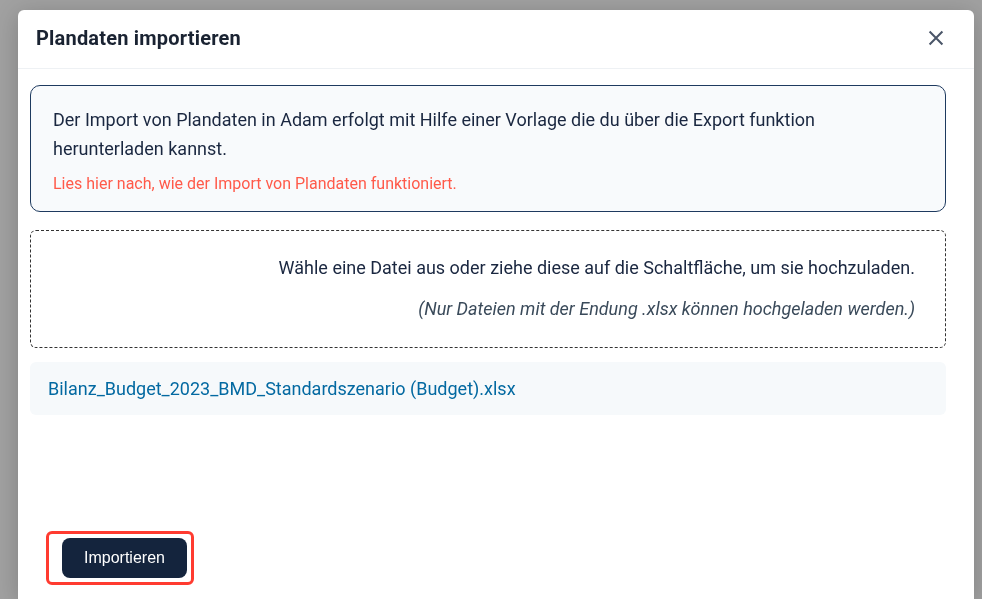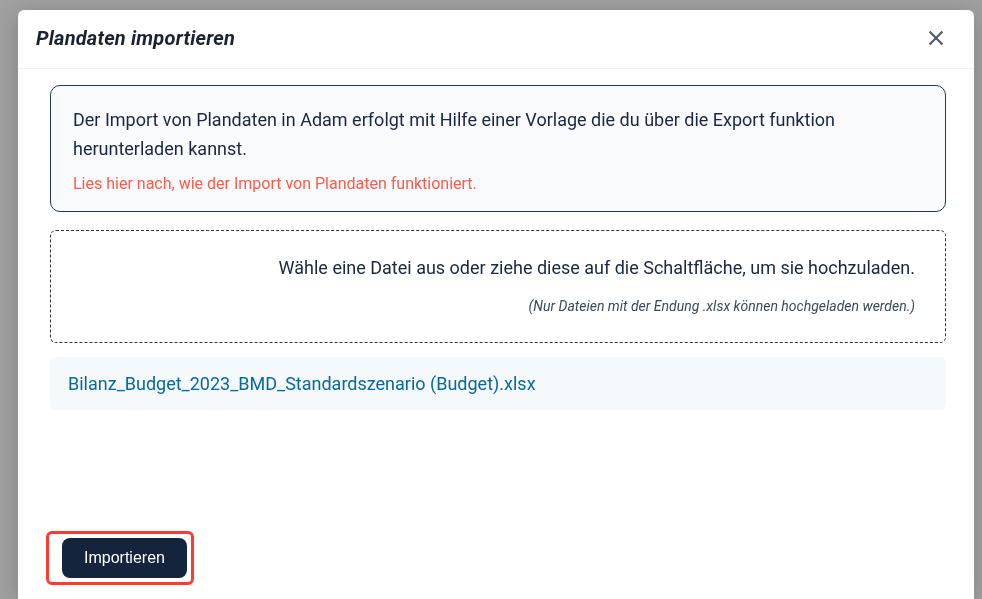--- a/index.html
+++ b/index.html
@@ -38,34 +38,33 @@
       align-items: center;
       justify-content: space-between;
       padding: 14px 24px 16px 18px;
       border-bottom: 1px solid #eef1f4;
     }
     .modal-title {
       font-size: 20px;
       font-weight: 700;
       color: #1a2332;
       letter-spacing: 0.2px;
-      font-style: italic;
     }
     .close-btn {
       width: 28px;
       height: 28px;
       display: flex;
       align-items: center;
       justify-content: center;
       cursor: pointer;
       color: #4a5568;
     }
     .close-btn svg { width: 22px; height: 22px; stroke: currentColor; stroke-width: 2.2; fill: none; }
     .modal-body {
-      padding: 16px 28px 0 32px;
+      padding: 16px 28px 0 12px;
       flex: 1;
       display: flex;
       flex-direction: column;
     }
     .info-box {
       border: 1px solid #1e3a5f;
       border-radius: 10px;
       background: #f8fafc;
       padding: 20px 22px 18px 22px;
       margin-bottom: 18px;
@@ -88,21 +87,21 @@
       text-align: right;
       margin-bottom: 14px;
       cursor: pointer;
     }
     .dz-main {
       font-size: 18px;
       color: #1a2740;
       margin-bottom: 20px;
     }
     .dz-hint {
-      font-size: 14px;
+      font-size: 18px;
       font-style: italic;
       color: #3a4a5a;
     }
     .file-row {
       background: #f6f9fb;
       border-radius: 6px;
       padding: 16px 18px;
       font-size: 18px;
       color: #0369a1;
       margin-bottom: 30px;

